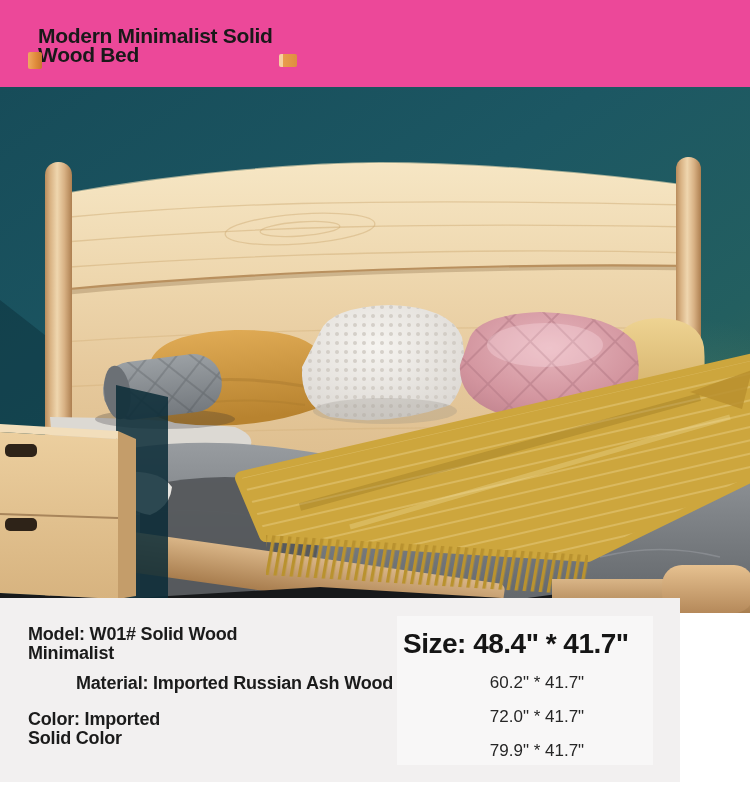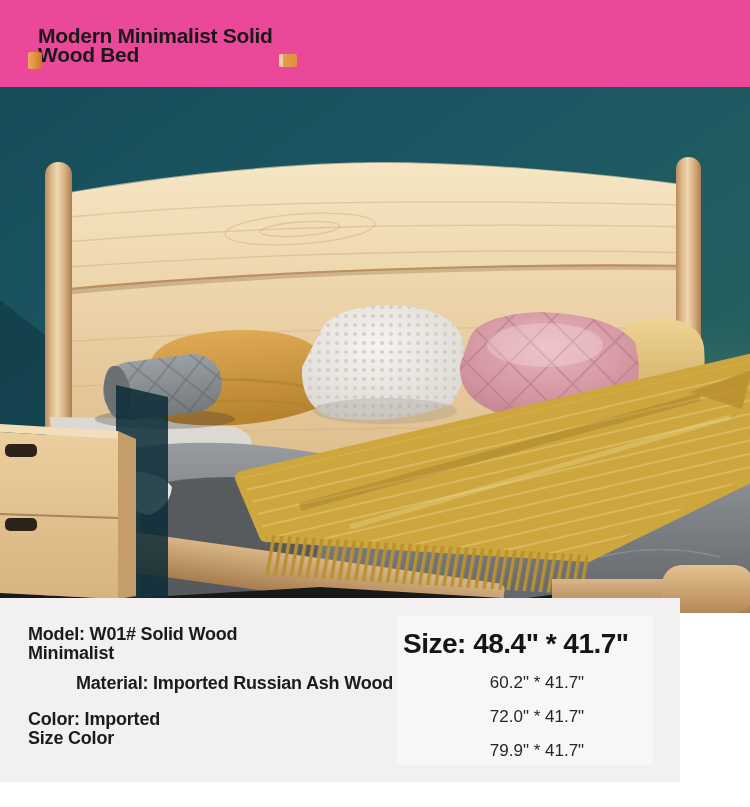--- a/index.html
+++ b/index.html
@@ -224,21 +224,21 @@
 
   <div class="info">
     <div class="specs">
       <div class="spec model">
         <span>Model: W01# Solid Wood</span><br>
         <span>Minimalist</span>
       </div>
       <div class="spec material">Material: Imported Russian Ash Wood</div>
       <div class="spec color">
         <span>Color: Imported</span><br>
-        <span>Size Color</span>
+        <span>Solid Color</span>
       </div>
     </div>
     <div class="size-panel">
       <div class="size-main">Size: 48.4" * 41.7"</div>
       <div class="size-option o0">60.2" * 41.7"</div>
       <div class="size-option o1">72.0" * 41.7"</div>
       <div class="size-option o2">79.9" * 41.7"</div>
     </div>
   </div>
 

